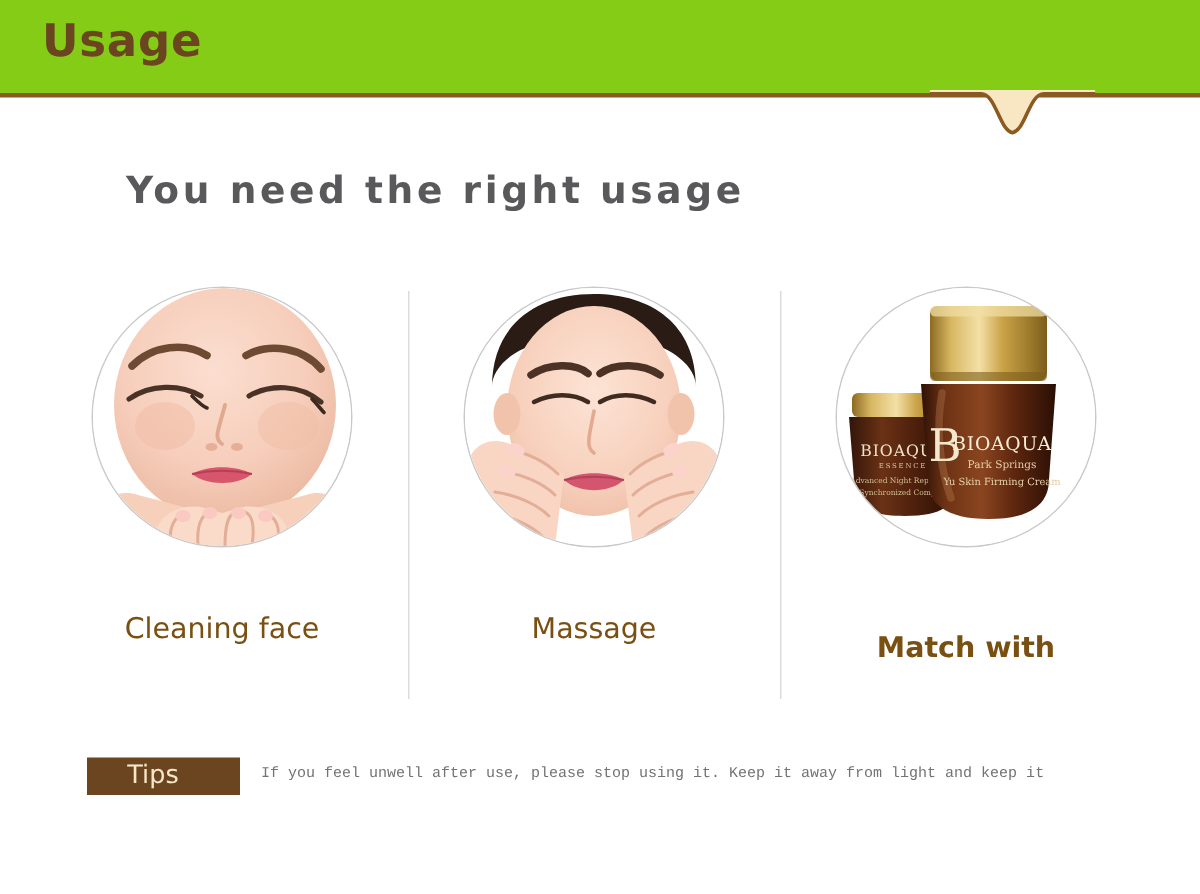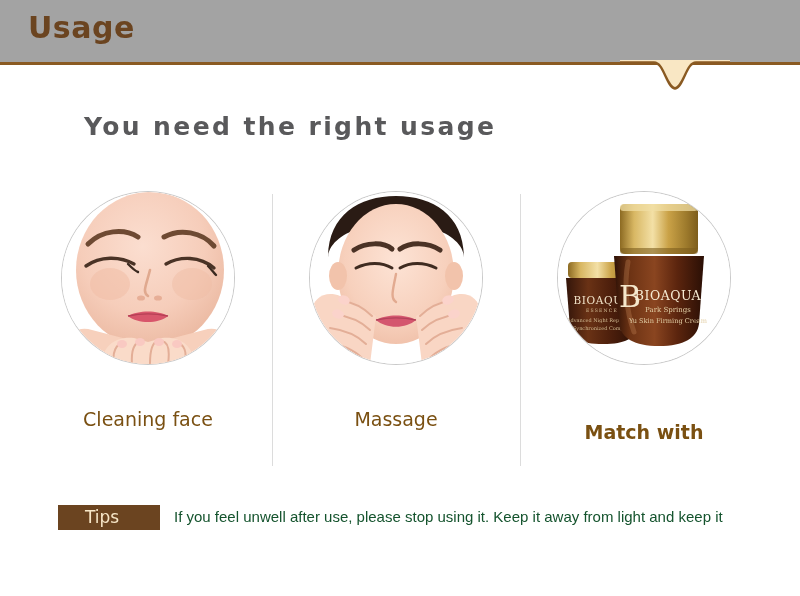--- a/index.html
+++ b/index.html
@@ -15,21 +15,21 @@
     position: relative;
   }
 
   
   .header {
     position: absolute;
     left: 0;
     top: 0;
     width: 800px;
     height: 64px;
-    background: #a3a3a3;
+    background: #84cc16;
     box-sizing: border-box;
   }
   .header-rule {
     position: absolute;
     left: 0;
     top: 62px;
     width: 800px;
     height: 3px;
     background: #8a5a22;
   }
@@ -144,24 +144,24 @@
     line-height: 25px;
     box-sizing: border-box;
     padding-right: 14px;
     font-family: "DejaVu Sans", sans-serif;
   }
   .tips-text {
     position: absolute;
     left: 174px;
     top: 2px;
     width: 580px;
-    color: #14532d;
-    font-size: 15px;
+    color: #737373;
+    font-size: 10px;
     line-height: 30px;
-    font-family: Liberation Sans, sans-serif;
+    font-family: Liberation Mono, monospace;
   }
   .tips-line { display: block; }
 </style>
 </head>
 <body>
 
 <div class="header">
   <div class="header-title">Usage</div>
 </div>
 <div class="header-rule"></div>

